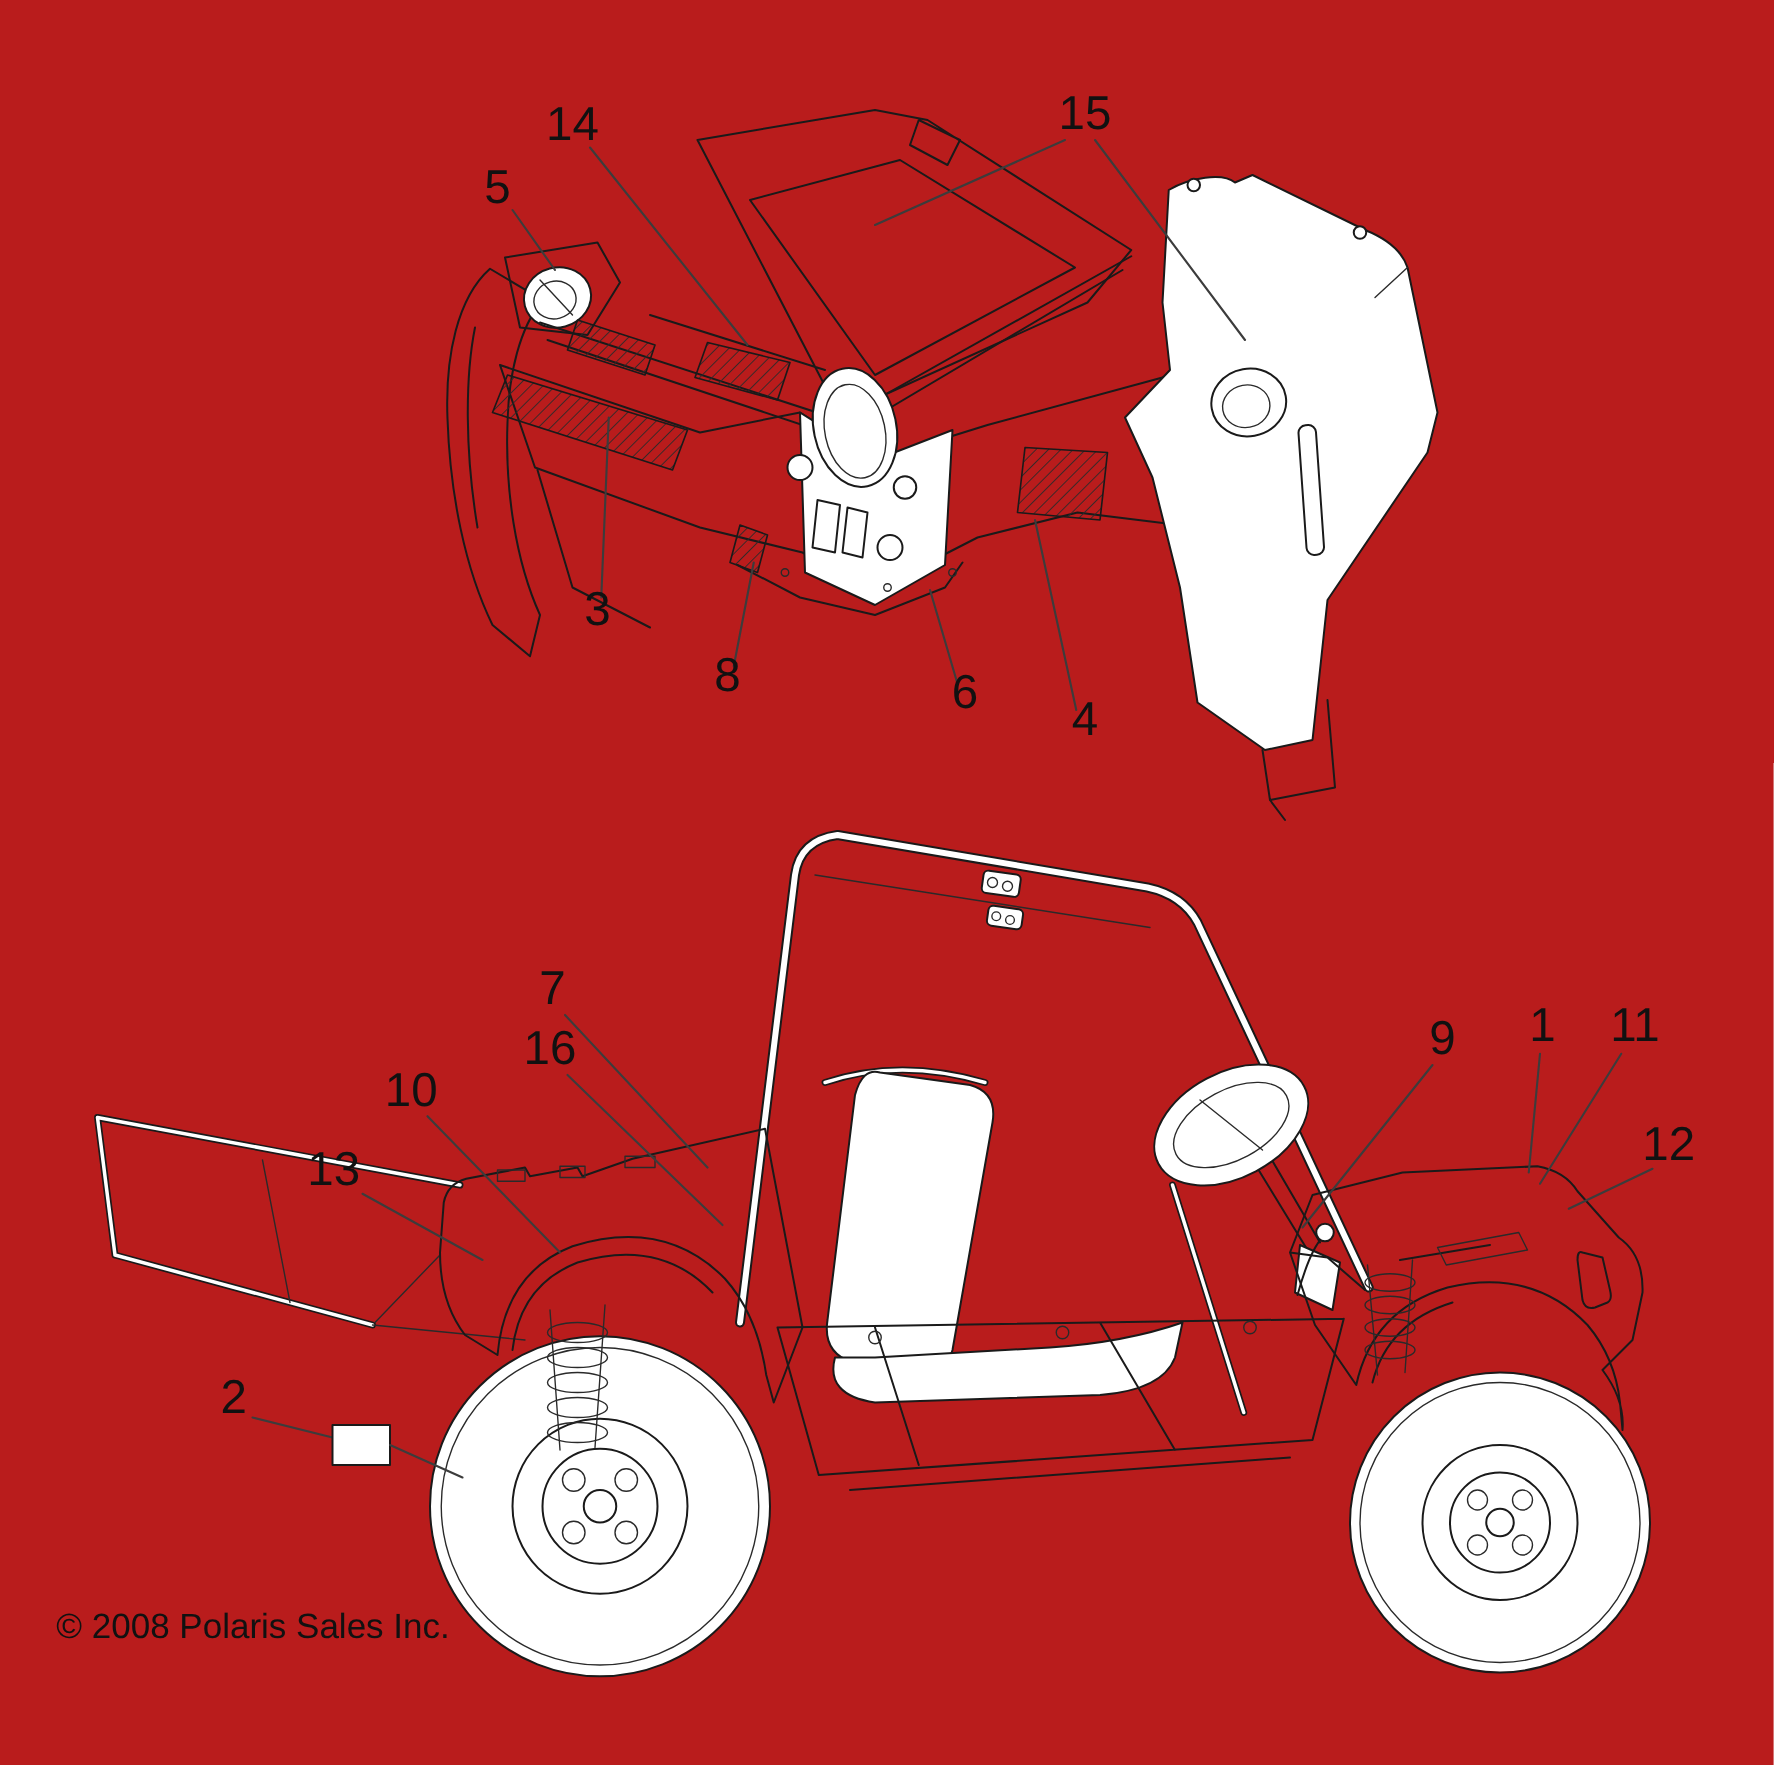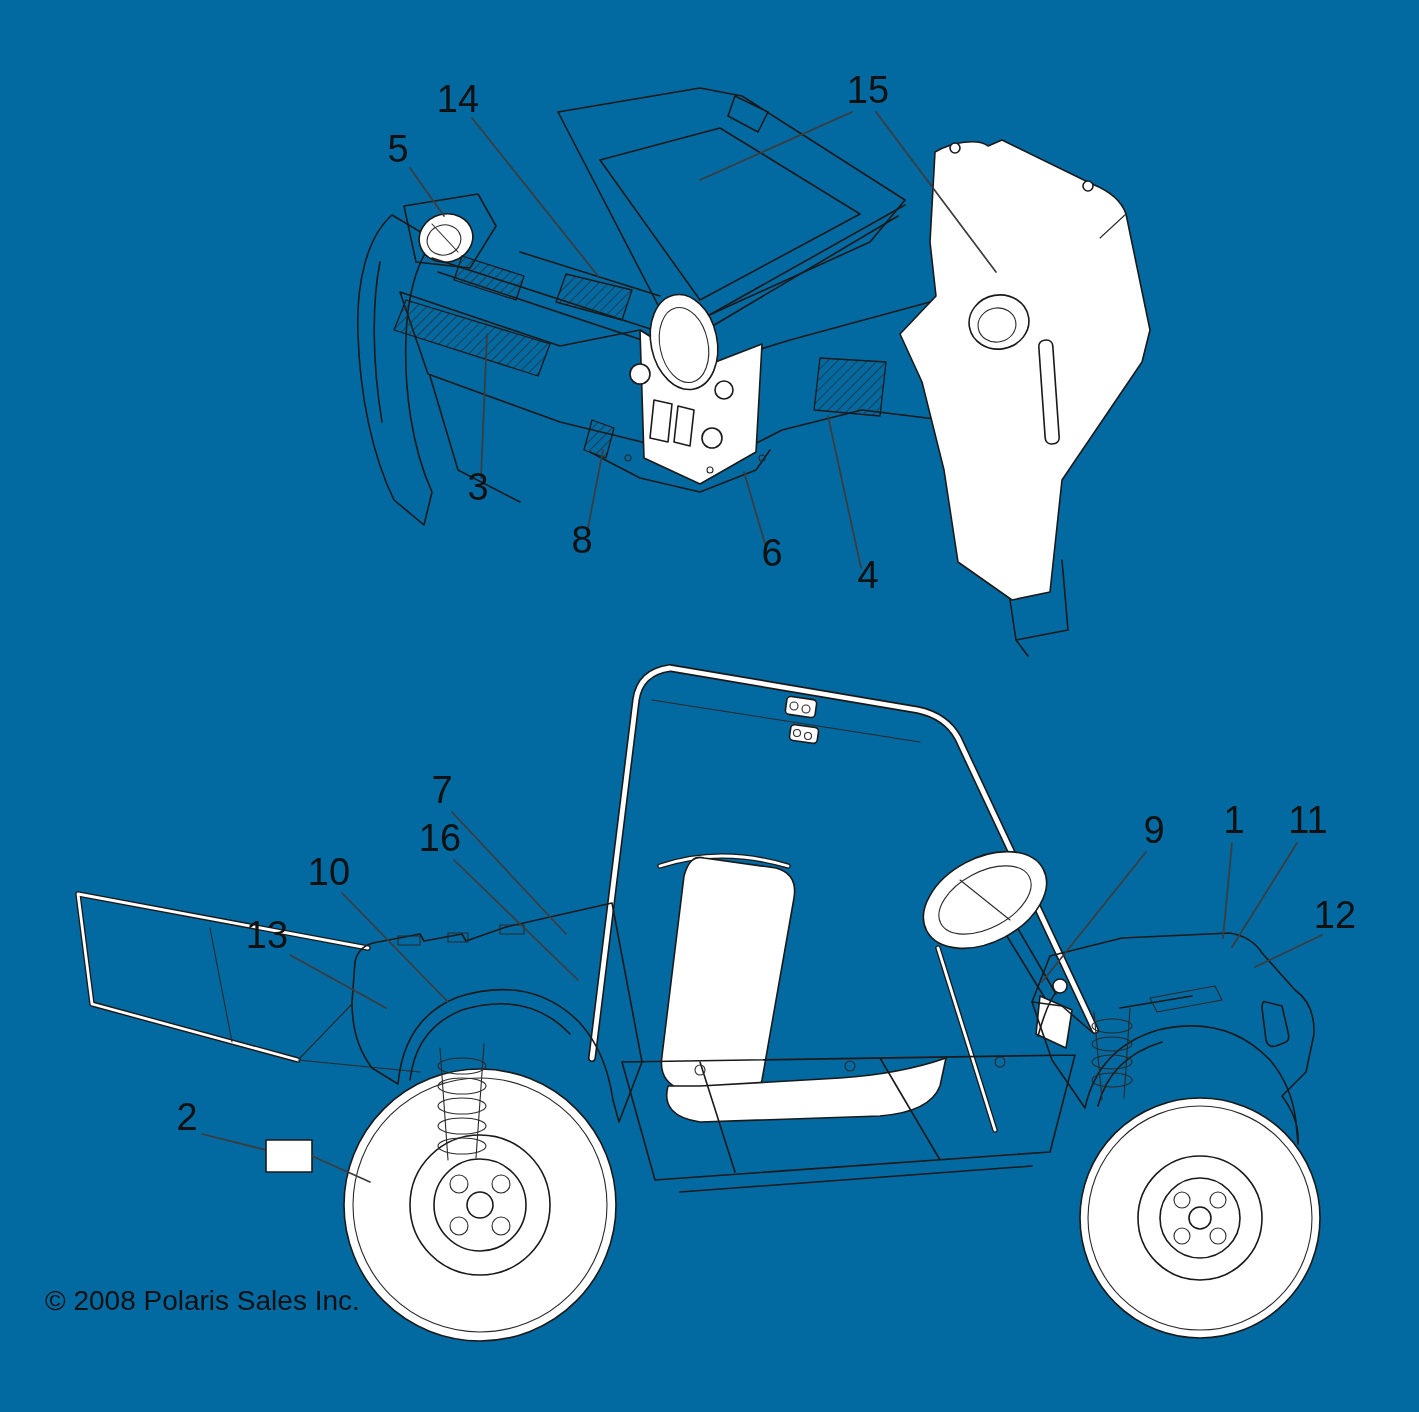--- a/index.html
+++ b/index.html
@@ -4,21 +4,21 @@
 <style>
   html, body {
     margin: 0;
     padding: 0;
     background: #ffffff;
   }
   #page {
     position: relative;
     width: 1419px;
     height: 1412px;
-    background: #0369a1;
+    background: #b91c1c;
     font-family: "Liberation Sans", sans-serif;
     overflow: hidden;
   }
   svg { display: block; }
   .art {
     fill: none;
     stroke: #1a1a1a;
     stroke-width: 1.6;
     stroke-linejoin: round;
     stroke-linecap: round;

